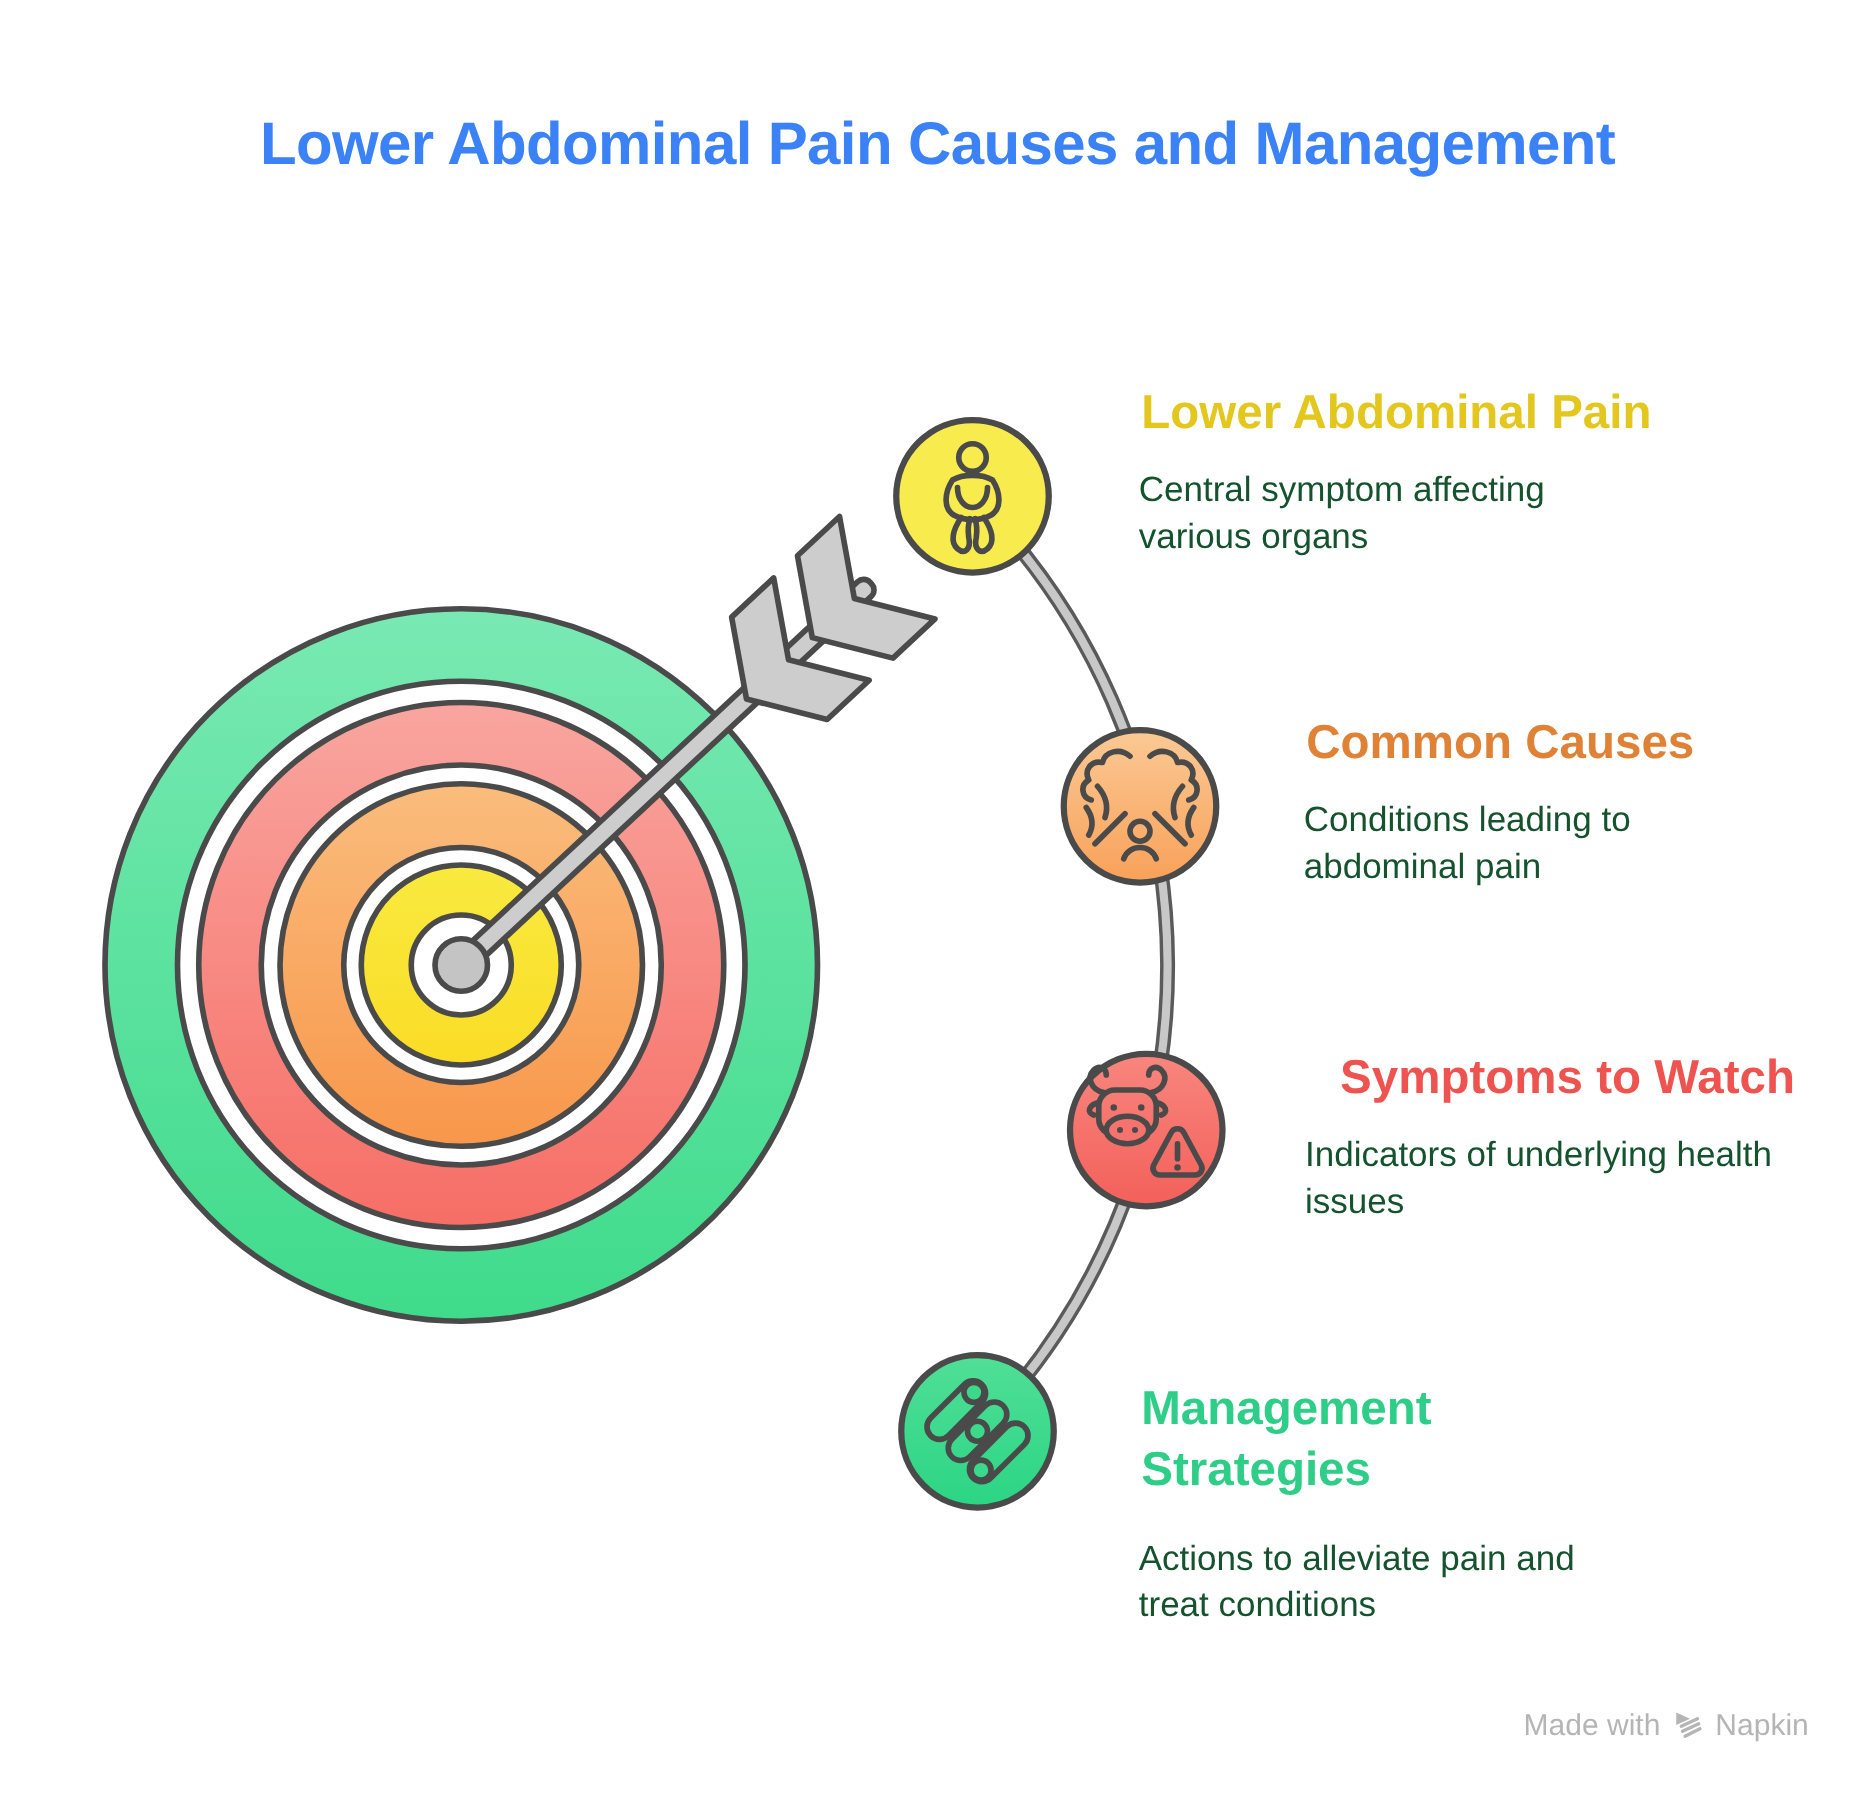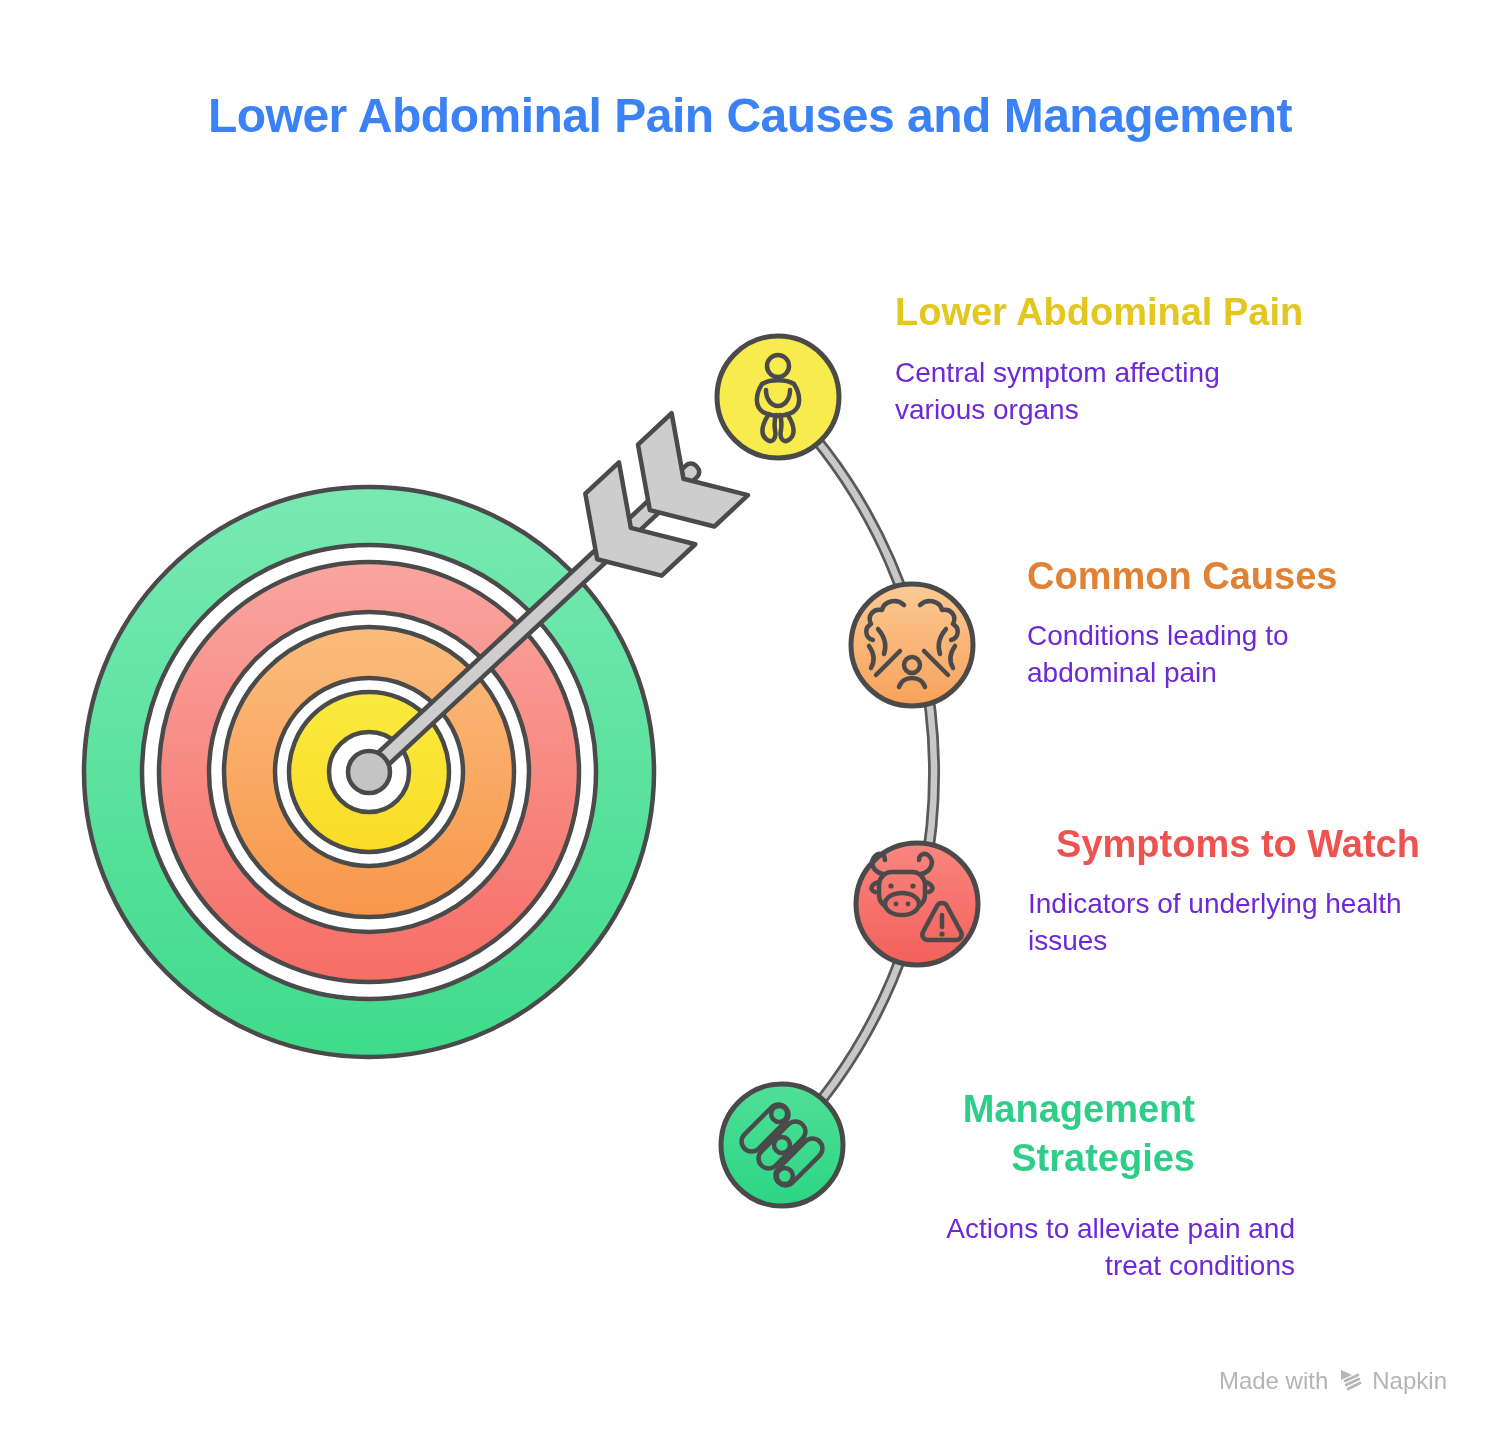--- a/index.html
+++ b/index.html
@@ -6,26 +6,26 @@
   .canvas{
     position:relative;width:1500px;height:1435px;background:#ffffff;overflow:hidden;
     font-family:"Liberation Sans","DejaVu Sans",sans-serif;
   }
   .page-title{
     position:absolute;top:88px;left:0;width:100%;text-align:center;
     font-size:48px;font-weight:700;letter-spacing:-0.5px;color:#3b82f6;margin:0;
   }
   .diagram-svg{position:absolute;top:0;left:0;}
   .section{position:absolute;}
-  .section .heading{font-size:38px;font-weight:700;line-height:1.28;margin:0;}
-  .section .body{font-size:28px;font-weight:400;line-height:37px;color:#6d28d9;margin:0;}
+  .section .heading{font-size:38px;font-weight:700;line-height:1.28;margin:18px;}
+  .section .body{font-size:28px;font-weight:400;line-height:37px;color:#14532d;margin:16px;}
   .sec1{left:895px;top:288px;} .sec1 .body{margin-top:17px;width:380px;}
   .sec2{left:1027px;top:552px;} .sec2 .body{margin-top:16px;width:340px;}
   .sec3{left:1028px;top:820px;} .sec3 .body{margin-top:16px;width:420px;}
-  .sec4{left:895px;top:1085px;text-align:right;} .sec4 .heading{width:300px;} .sec4 .body{margin-top:28px;width:400px;}
+  .sec4{left:895px;top:1085px;} .sec4 .heading{width:300px;} .sec4 .body{margin-top:28px;width:400px;}
   .footer{
     position:absolute;top:1367px;right:53px;display:flex;align-items:flex-start;gap:9px;
     font-size:24px;color:#B5B5B5;
   }
   .footer .logo{display:inline-block;}
 </style>
 </head>
 <body>
 
 <div class="canvas">

